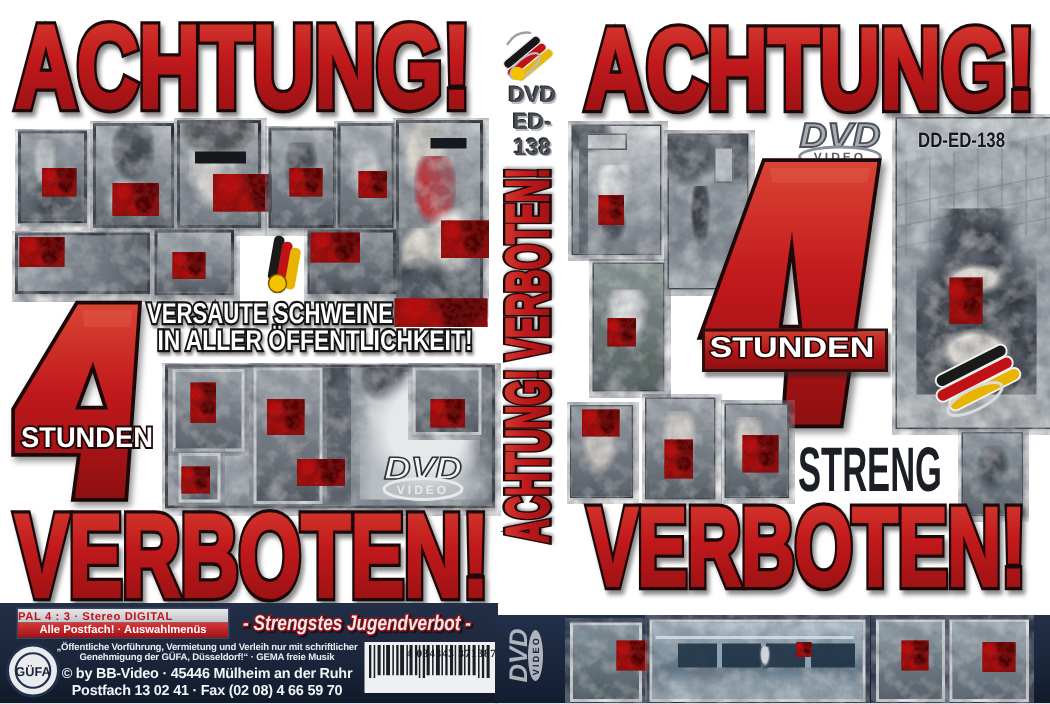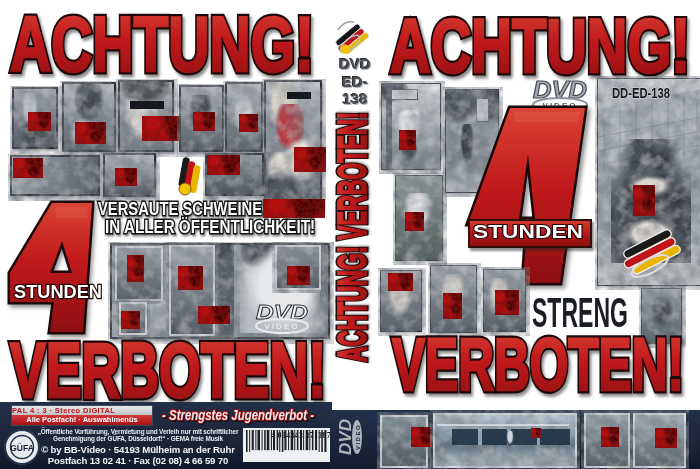--- a/index.html
+++ b/index.html
@@ -199,21 +199,21 @@
 
 <svg class="abs" style="left:3px;top:428px" width="38" height="38" viewBox="0 0 38 38">
 <circle cx="19" cy="19" r="17.5" fill="#e9ebee"></circle>
 <circle cx="19" cy="19" r="17" fill="none" stroke="#23304a" stroke-width="2"></circle>
 <circle cx="19" cy="19" r="11.5" fill="none" stroke="#23304a" stroke-width="1.4"></circle>
 <text x="19" y="22.5" text-anchor="middle" font-family="Liberation Sans" font-weight="bold" font-size="8.5" fill="#1a2438">GÜFA</text>
 </svg>
 
 <div class="abs" style="left:138px;top:428px;transform:translateX(-50%);white-space:nowrap;text-align:center;color:#e9ecf2;font-weight:bold;font-size:6.4px;line-height:7.4px;letter-spacing:-0.12px">„Öffentliche Vorführung, Vermietung und Verleih nur mit schriftlicher<br>Genehmigung der GÜFA, Düsseldorf!“ · GEMA freie Musik</div>
 
-<div class="abs" style="left:138px;top:444px;transform:translateX(-50%);white-space:nowrap;color:#f2f4f8;font-weight:bold;font-size:9.6px;letter-spacing:-0.15px">© by BB-Video · 54193 Mülheim an der Ruhr</div>
+<div class="abs" style="left:138px;top:444px;transform:translateX(-50%);white-space:nowrap;color:#f2f4f8;font-weight:bold;font-size:9.6px;letter-spacing:-0.15px">© by BB-Video · 45446 Mülheim an der Ruhr</div>
 
 <div class="abs" style="left:138px;top:455px;transform:translateX(-50%);white-space:nowrap;color:#f2f4f8;font-weight:bold;font-size:9.6px;letter-spacing:-0.15px">Postfach 13 02 41 · Fax (02 08) 4 66 59 70</div>
 
 <div class="abs" style="left:243px;top:428px;width:88px;height:34px;background:#eff0f2"></div>
 <svg class="abs" style="left:246px;top:430px" width="82" height="22" viewBox="0 0 79 24" preserveAspectRatio="none">
 <g fill="#1b1f26">
 <rect x="0" y="0" width="1.5" height="24"></rect>
         <rect x="3" y="0" width="1" height="24"></rect>
         <rect x="5.5" y="0" width="2" height="22"></rect>
         <rect x="9" y="0" width="1" height="22"></rect>

